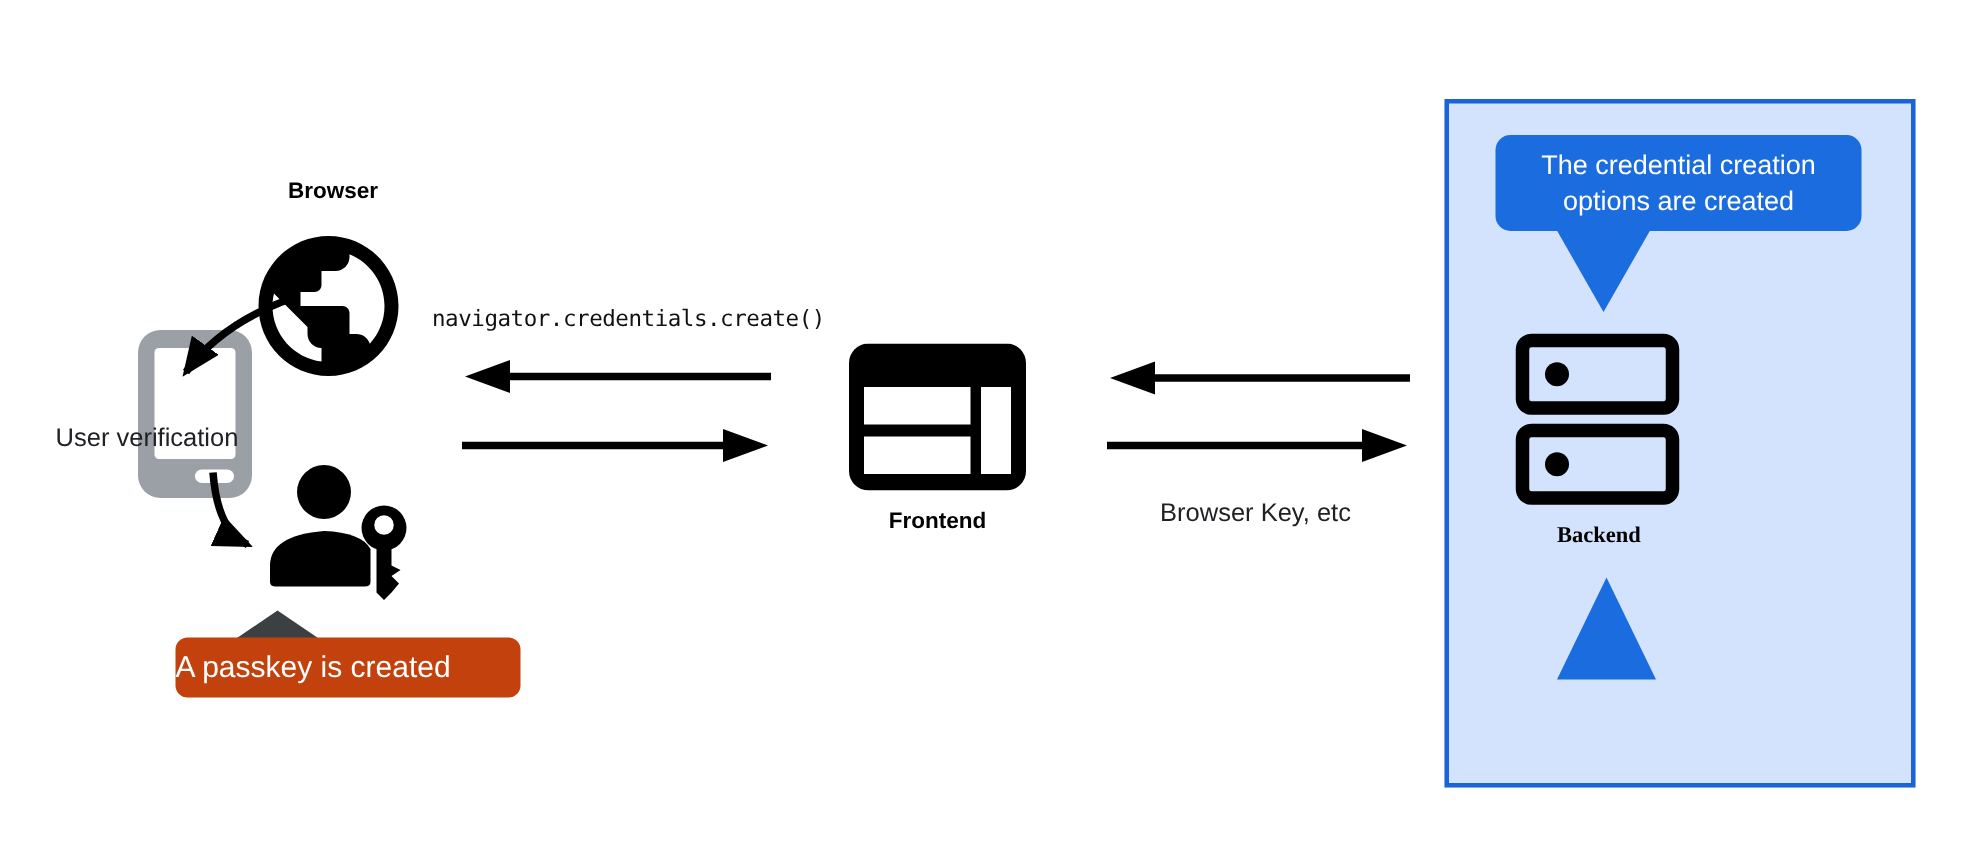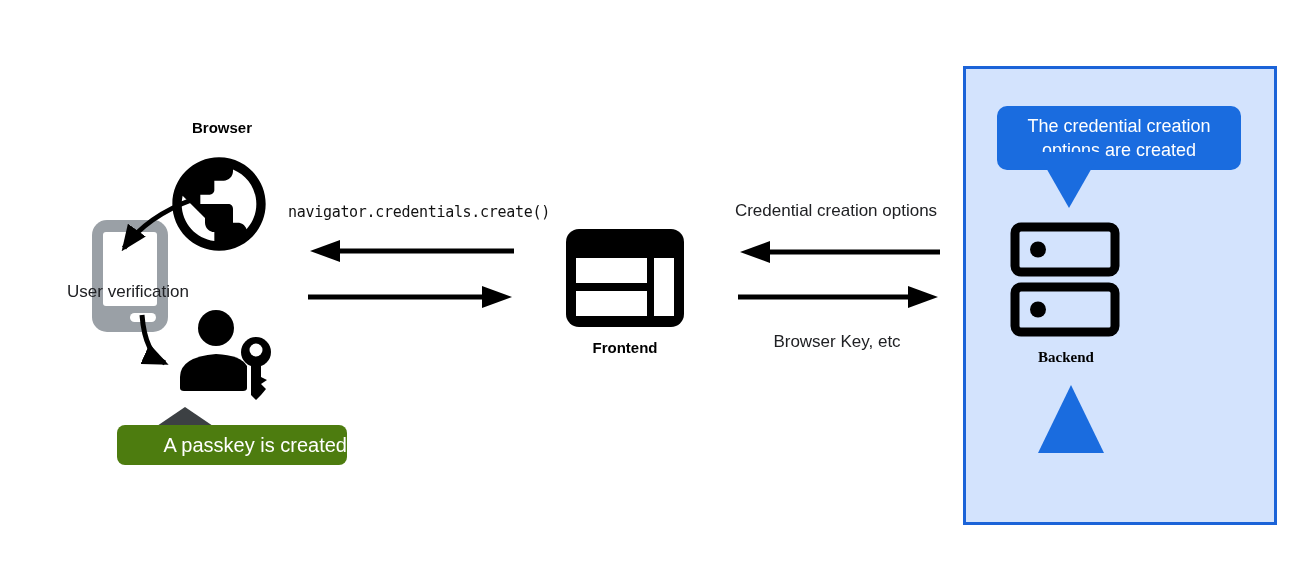--- a/index.html
+++ b/index.html
@@ -6,22 +6,22 @@
   .canvas{
     position:relative;width:1310px;height:568px;background:#ffffff;overflow:hidden;
     font-family:"Liberation Sans",sans-serif;color:#202124;
   }
   .abs{position:absolute;}
   .lbl{font-size:17px;text-align:center;color:#202124;}
   .lbl-bold{font-size:15px;font-weight:bold;text-align:center;color:#000;}
   .code{font-family:"DejaVu Sans Mono","Liberation Mono",monospace;font-size:15px;text-align:left;color:#111;letter-spacing:-0.3px;}
   
   .tip-dark{
-    background:#4d7c0f;color:#fff;border-radius:8px;font-size:20px;
-    text-align:right;line-height:40px;height:40px;
+    background:#c2410c;color:#fff;border-radius:8px;font-size:20px;
+    text-align:left;line-height:40px;height:40px;
   }
   .tip-dark-ptr{
     width:0;height:0;border-left:28px solid transparent;border-right:28px solid transparent;
     border-bottom:19px solid #3c4043;
   }
   
   .panel{
     background:#d3e3fd;border:3px solid #1b63d8;width:314px;height:459px;box-sizing:border-box;
   }
   .bubble{
@@ -45,21 +45,21 @@
   <svg class="abs" style="left:163px;top:148px;" width="112" height="112" viewBox="0 0 24 24">
     <path fill="#000" d="M12 2C6.48 2 2 6.48 2 12s4.48 10 10 10 10-4.48 10-10S17.52 2 12 2zm-1 17.93c-3.95-.49-7-3.85-7-7.93 0-.62.08-1.21.21-1.79L9 15v1c0 1.1.9 2 2 2v1.93zm6.9-2.54c-.26-.81-1-1.39-1.9-1.39h-1v-3c0-.55-.45-1-1-1H8v-2h2c.55 0 1-.45 1-1V7h2c1.1 0 2-.9 2-2v-.41c2.93 1.19 5 4.06 5 7.41 0 2.08-.8 3.97-2.1 5.39z"></path>
   </svg>
 
   <svg class="abs" style="left:92px;top:220px;" width="76" height="112" viewBox="0 0 76 112">
     <rect x="0" y="0" width="76" height="112" rx="15" fill="#9aa0a6"></rect>
     <rect x="11" y="12" width="54" height="74" rx="3" fill="#fff"></rect>
     <rect x="38" y="93" width="26" height="9" rx="4.5" fill="#fff"></rect>
   </svg>
 
-  <div class="abs lbl" style="left:54px;top:282px;width:148px;">User verification</div>
+  <div class="abs lbl" style="left:24px;top:282px;width:148px;">User verification</div>
 
   <svg class="abs" style="left:175px;top:303px;" width="100" height="100" viewBox="0 0 100 100">
     <circle cx="41" cy="25" r="18" fill="#000"></circle>
     <path d="M5 85 L5 74 Q5 54 41 51 Q66 52 72 63 L72 85 Q72 88 68 88 L9 88 Q5 88 5 85 Z" fill="#000"></path>
     <circle cx="81" cy="49" r="15" fill="#000"></circle>
     <circle cx="81" cy="47" r="6.5" fill="#fff"></circle>
     <path d="M76 61 L86 61 L86 74 L92 77 L86 81 L91 86 L86 92 L81 97 L76 92 Z" fill="#000"></path>
   </svg>
 
   <svg class="abs" style="left:95px;top:165px;" width="190" height="215" viewBox="95 165 190 215">
@@ -88,36 +88,35 @@
 
 
   <svg class="abs" style="left:566px;top:229px;" width="118" height="98" viewBox="0 0 118 98">
     <rect x="0" y="0" width="118" height="98" rx="13" fill="#000"></rect>
     <rect x="10" y="29" width="71" height="25" fill="#fff"></rect>
     <rect x="10" y="62" width="71" height="25" fill="#fff"></rect>
     <rect x="88" y="29" width="20" height="58" fill="#fff"></rect>
   </svg>
   <div class="abs lbl-bold" style="left:566px;top:339px;width:118px;">Frontend</div>
 
-  <div class="abs lbl" style="left:713px;top:201px;width:246px;">Credential creation options</div>
 
   <svg class="abs" style="left:738px;top:239px;" width="202" height="26" viewBox="0 0 202 26">
     <line x1="202" y1="13" x2="24" y2="13" stroke="#000" stroke-width="5"></line>
     <polygon points="2,13 32,2 32,24" fill="#000"></polygon>
   </svg>
   <svg class="abs" style="left:738px;top:284px;" width="202" height="26" viewBox="0 0 202 26">
     <line x1="0" y1="13" x2="178" y2="13" stroke="#000" stroke-width="5"></line>
     <polygon points="200,13 170,2 170,24" fill="#000"></polygon>
   </svg>
 
   <div class="abs lbl" style="left:737px;top:332px;width:200px;">Browser Key, etc</div>
 
   <div class="abs panel" style="left:963px;top:66px;"></div>
 
-  <div class="abs bubble bubble-top" style="left:997px;top:90px;margin-top:16px;">
+  <div class="abs bubble bubble-top" style="left:997px;top:90px;">
     <div class="inner" style="width:226px;">The credential creation options are created</div>
   </div>
   <div class="abs ptr-down" style="left:1037px;top:152px;"></div>
 
   <svg class="abs" style="left:1009px;top:221px;" width="112" height="118" viewBox="0 0 112 118">
     <rect x="6" y="6" width="100" height="45" rx="6" fill="none" stroke="#000" stroke-width="9"></rect>
     <rect x="6" y="66" width="100" height="45" rx="6" fill="none" stroke="#000" stroke-width="9"></rect>
     <circle cx="29" cy="28.5" r="8" fill="#000"></circle>
     <circle cx="29" cy="88.5" r="8" fill="#000"></circle>
   </svg>

